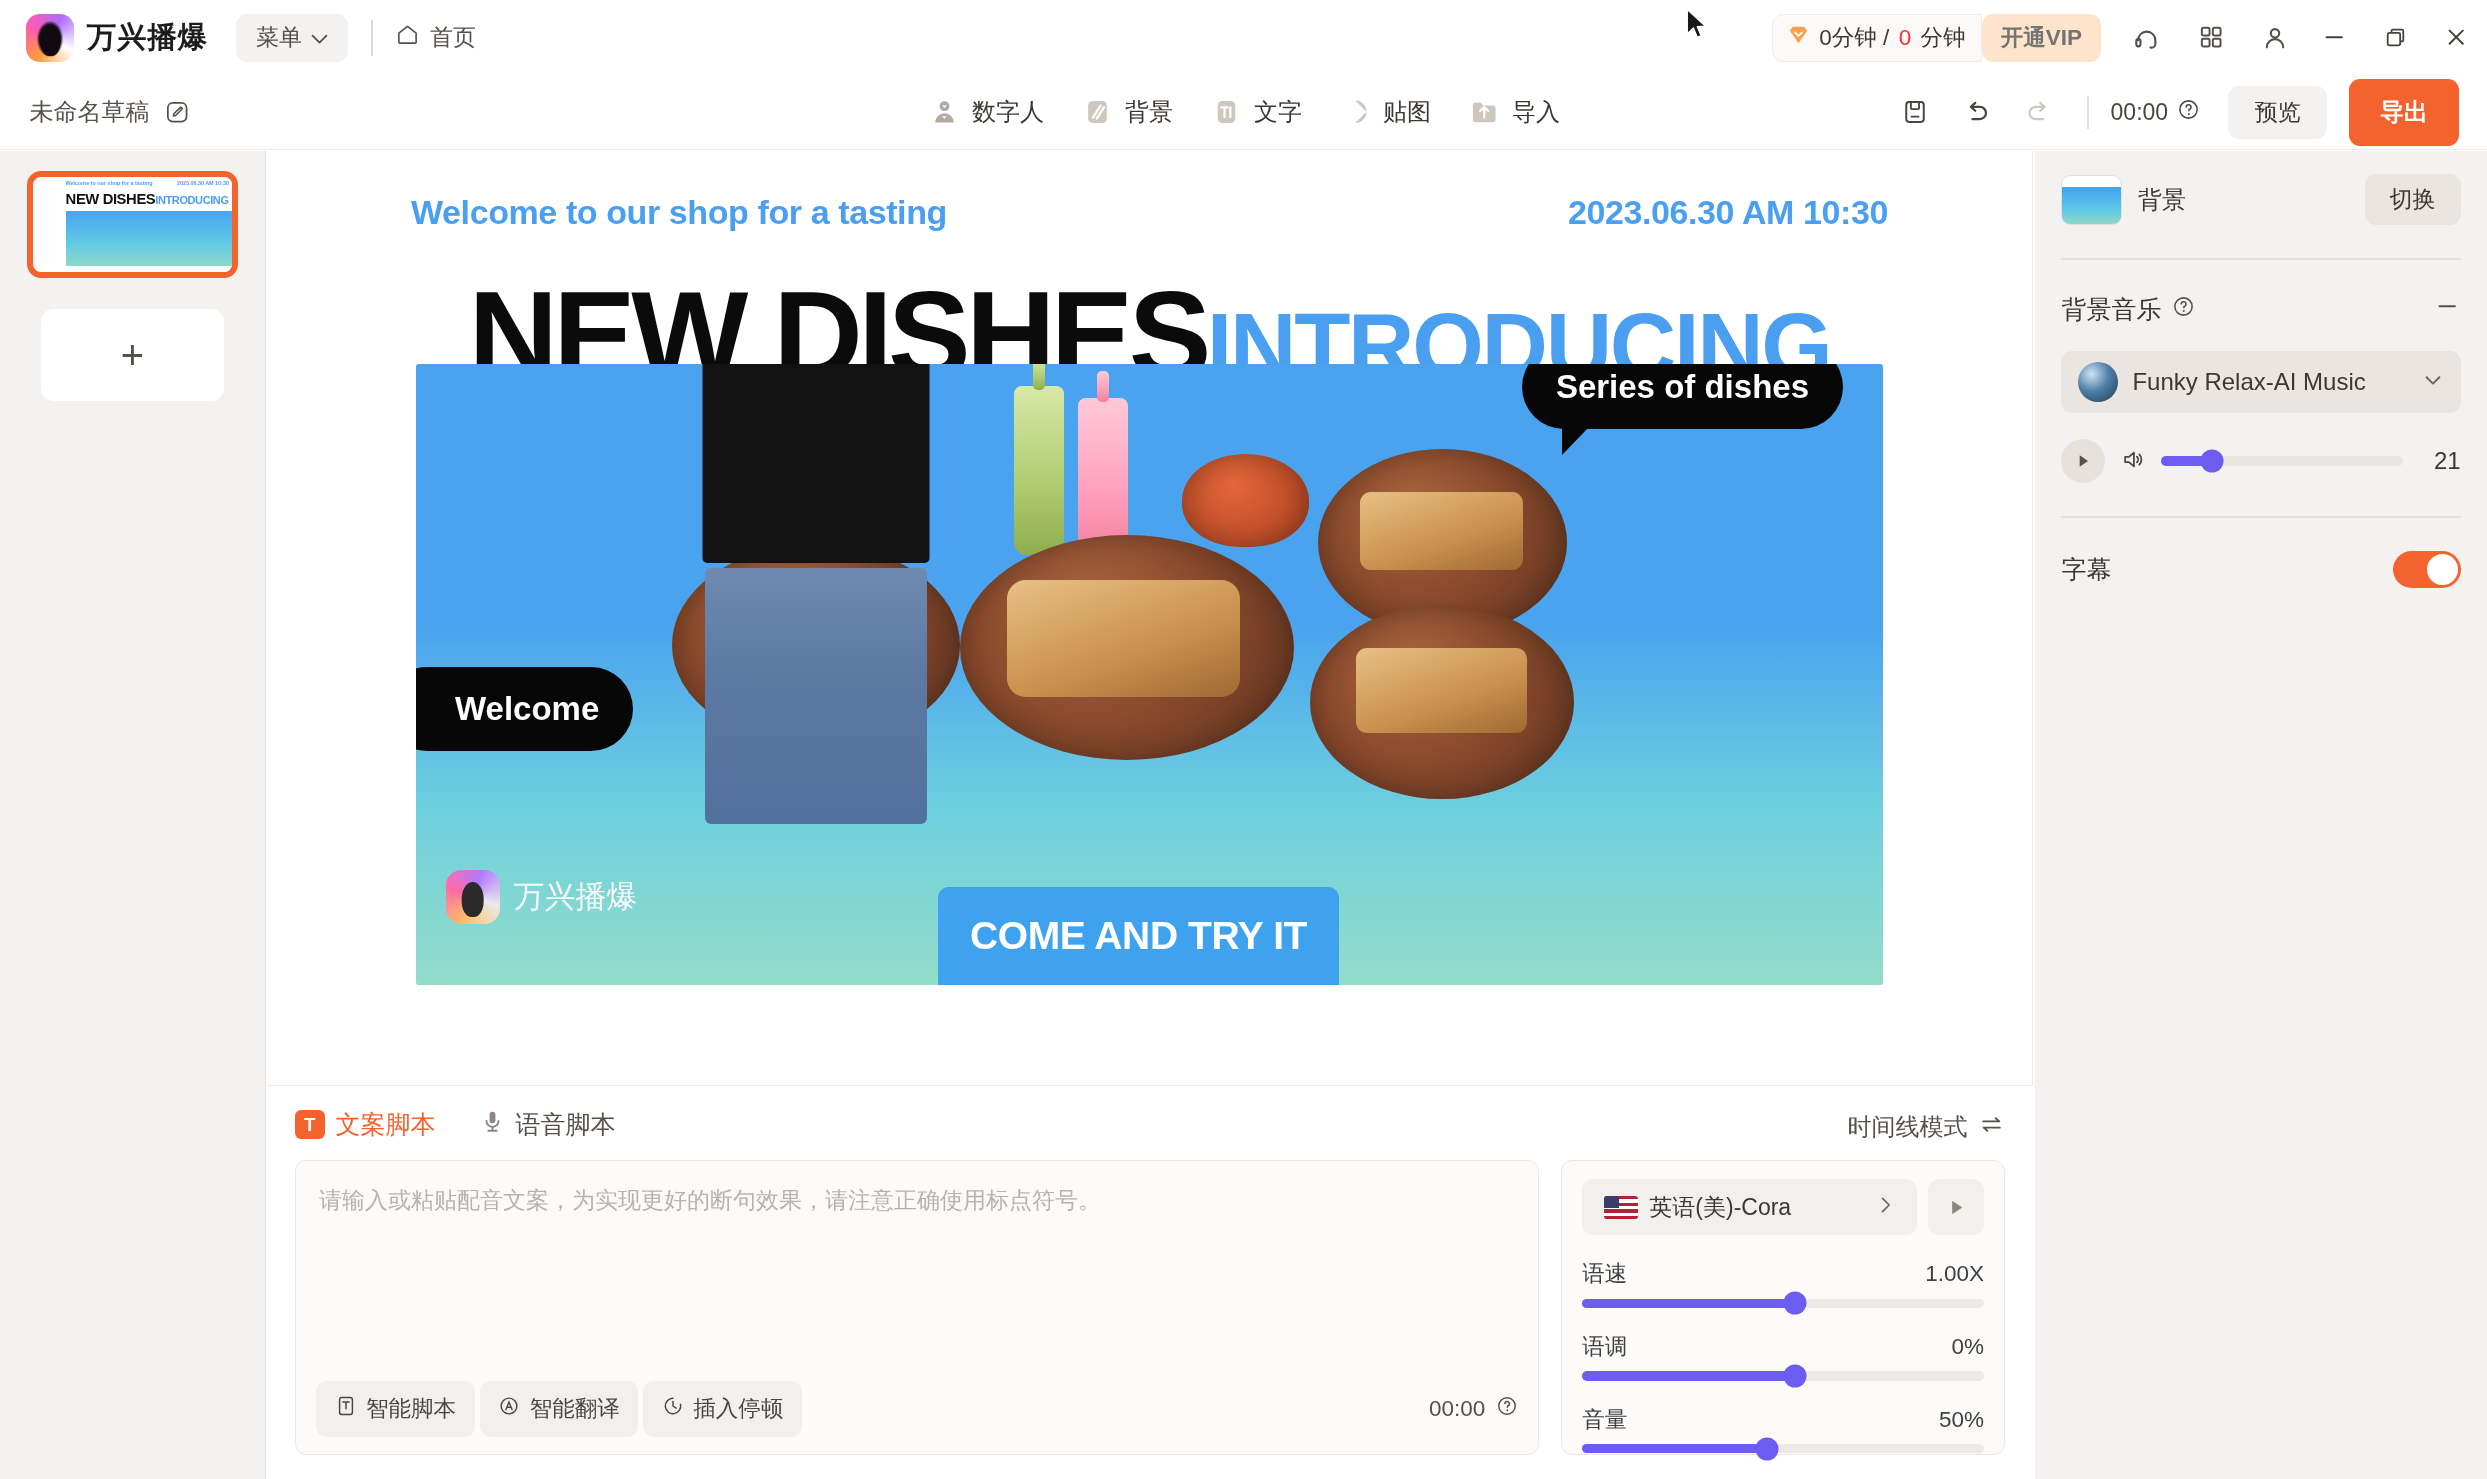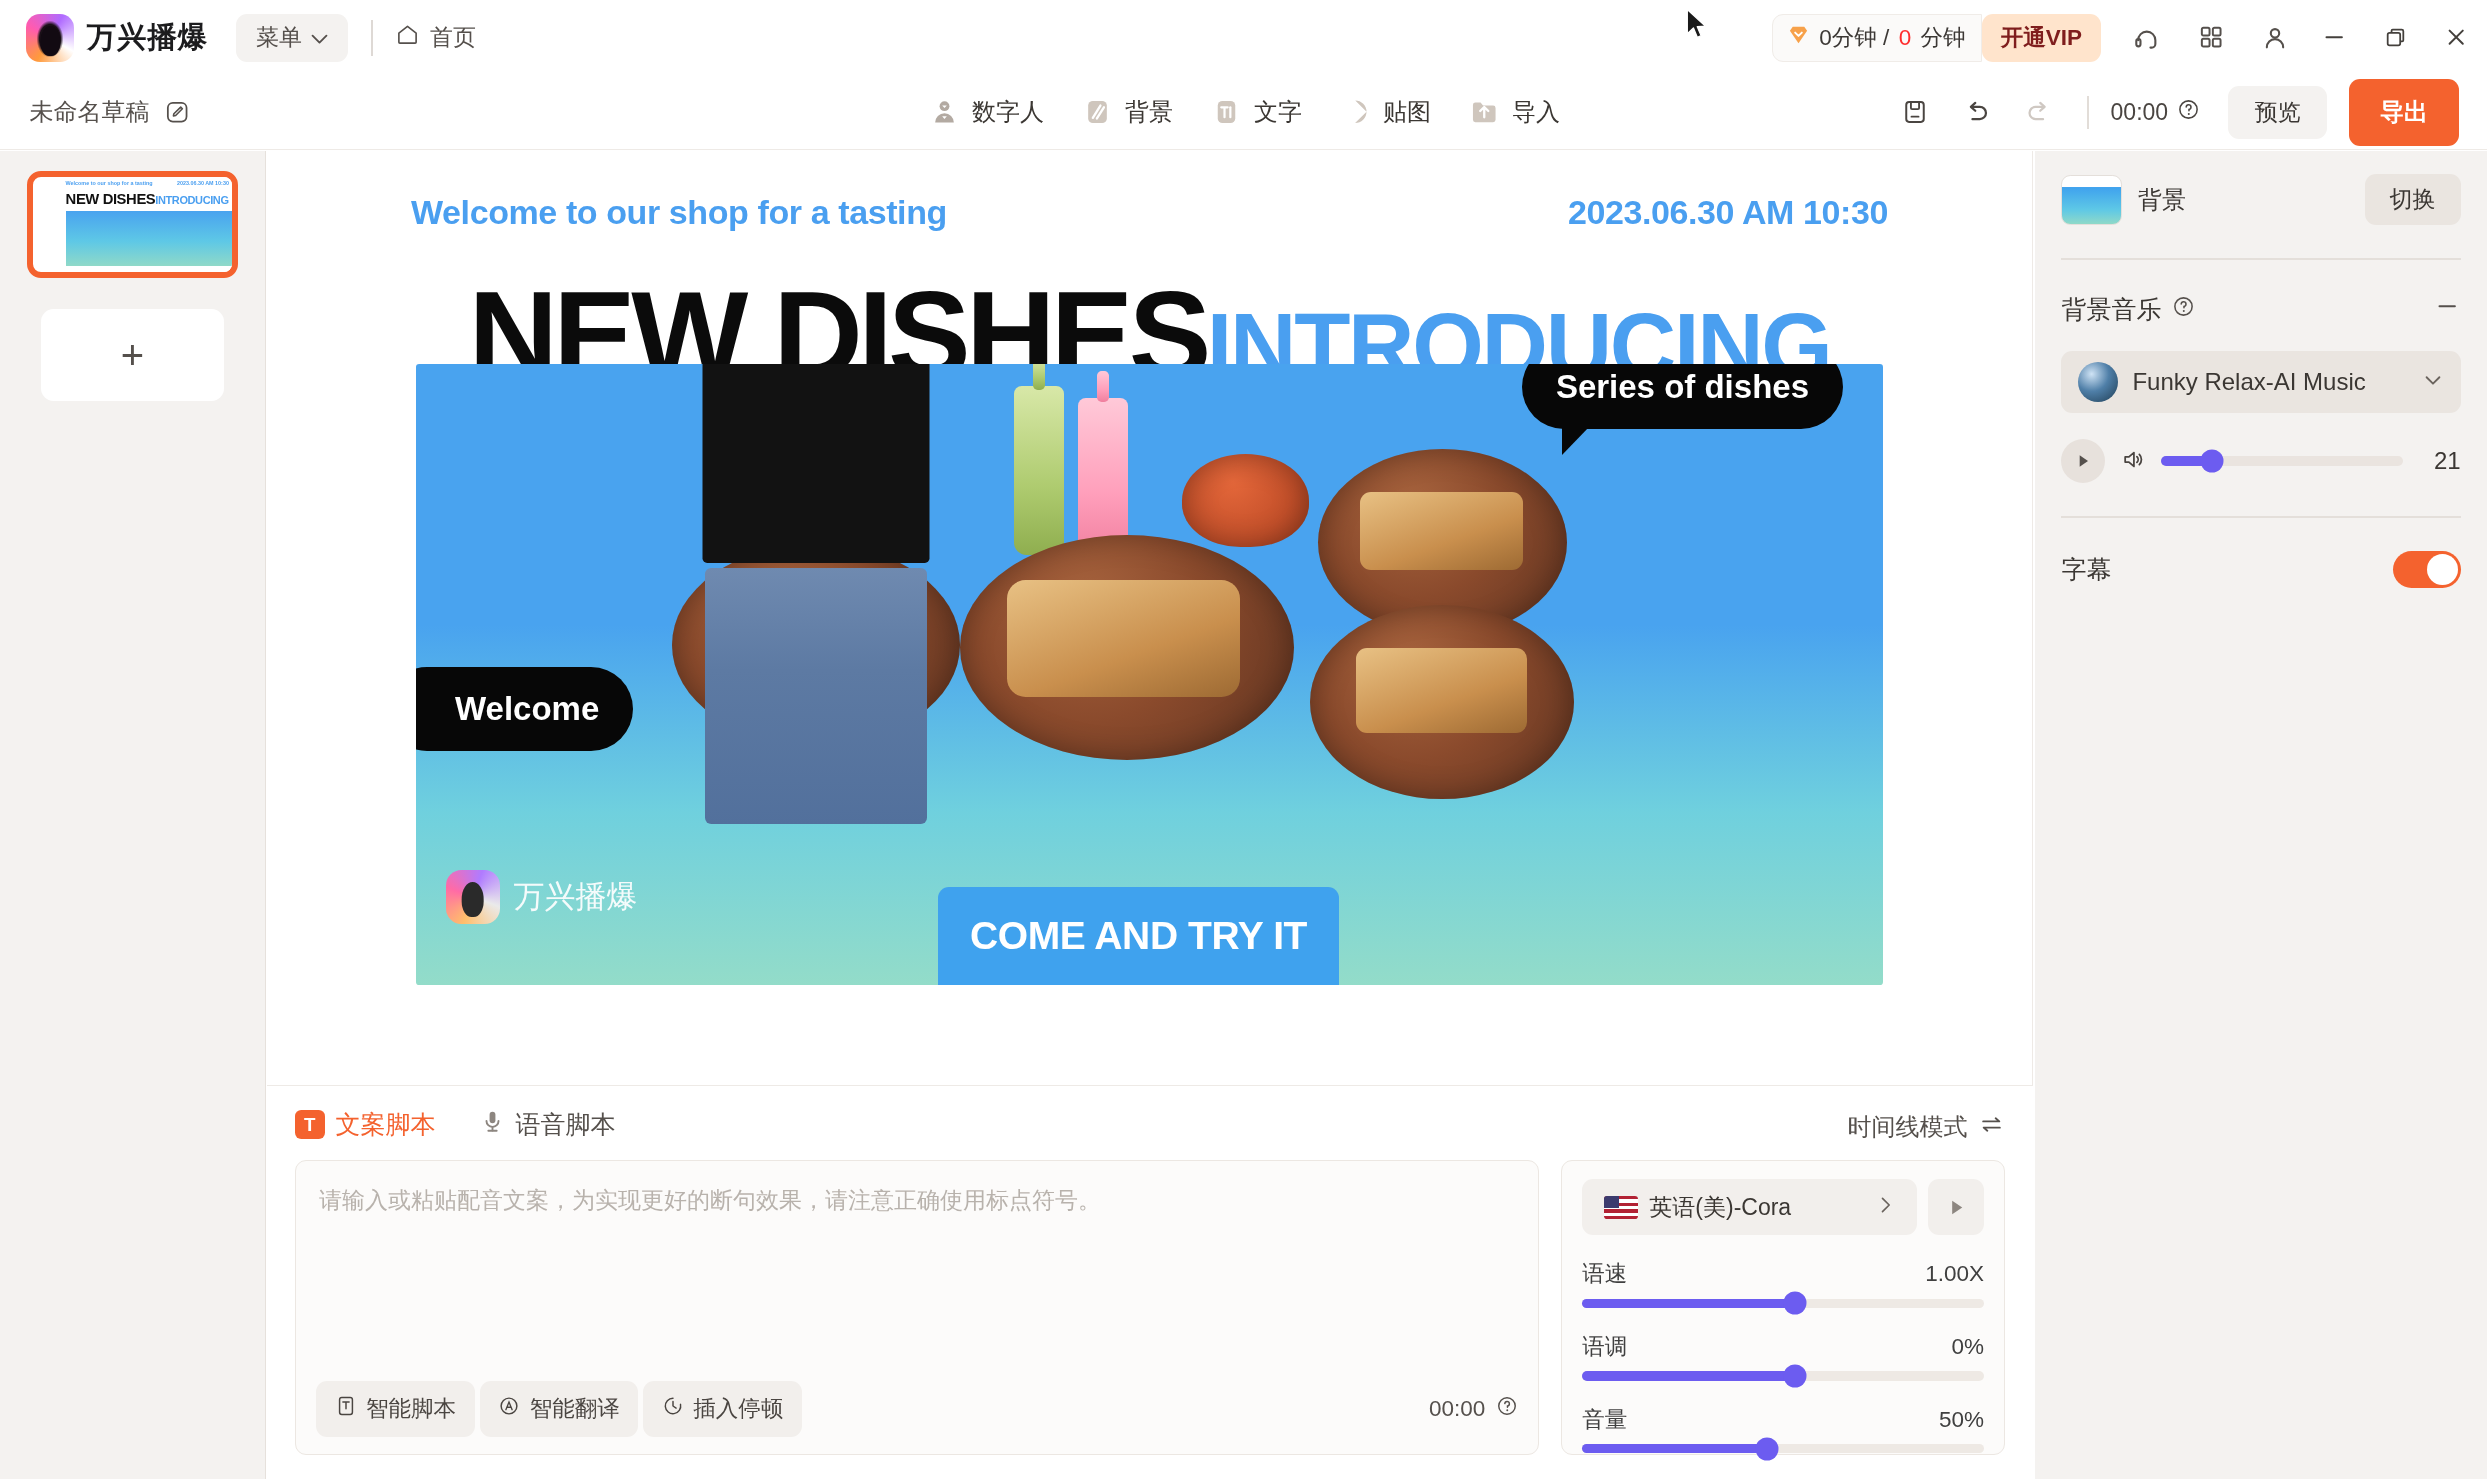--- a/index.html
+++ b/index.html
@@ -53,21 +53,21 @@
   .credits {
     display: flex; align-items: center; gap: 9.3px;
     background: #fbfaf9; border: 0.8px solid #f0ece8;
     border-radius: 11px 0 0 11px;
     height: 48px; padding: 0 15.5px 0 14px; font-size: 22.5px; color: #3c3835;
   }
   .credits .zero-red { color: #ff2d2d; }
   .vip-btn {
     height: 48px; padding: 0 18.7px; background: #ffe4cc;
     border-radius: 11px; display: flex; align-items: center;
-    font-size: 22.5px; font-weight: bold; color: #7f1d1d; cursor: pointer;
+    font-size: 22.5px; font-weight: bold; color: #737373; cursor: pointer;
   }
   .tb-icon {
     width: 59px; height: 59px; display: flex; align-items: center;
     justify-content: center; cursor: pointer; color: #55504c;
     margin-left: 4.7px;
   }
   .tb-icon.first { margin-left: 17px; }
   .win-btn {
     width: 61px; height: 75px; display: flex; align-items: center;
     justify-content: center; cursor: pointer; color: #44403c;

